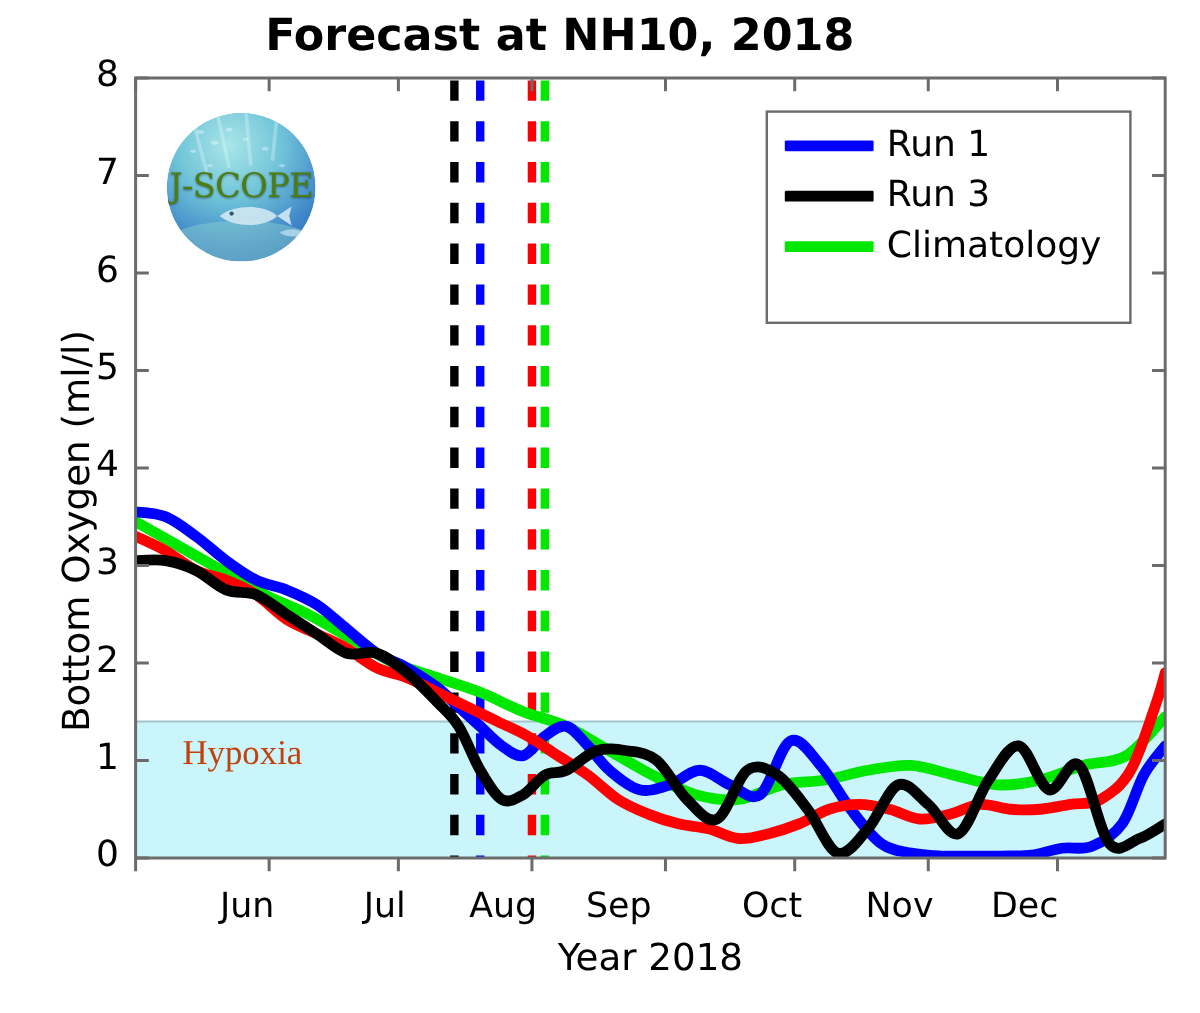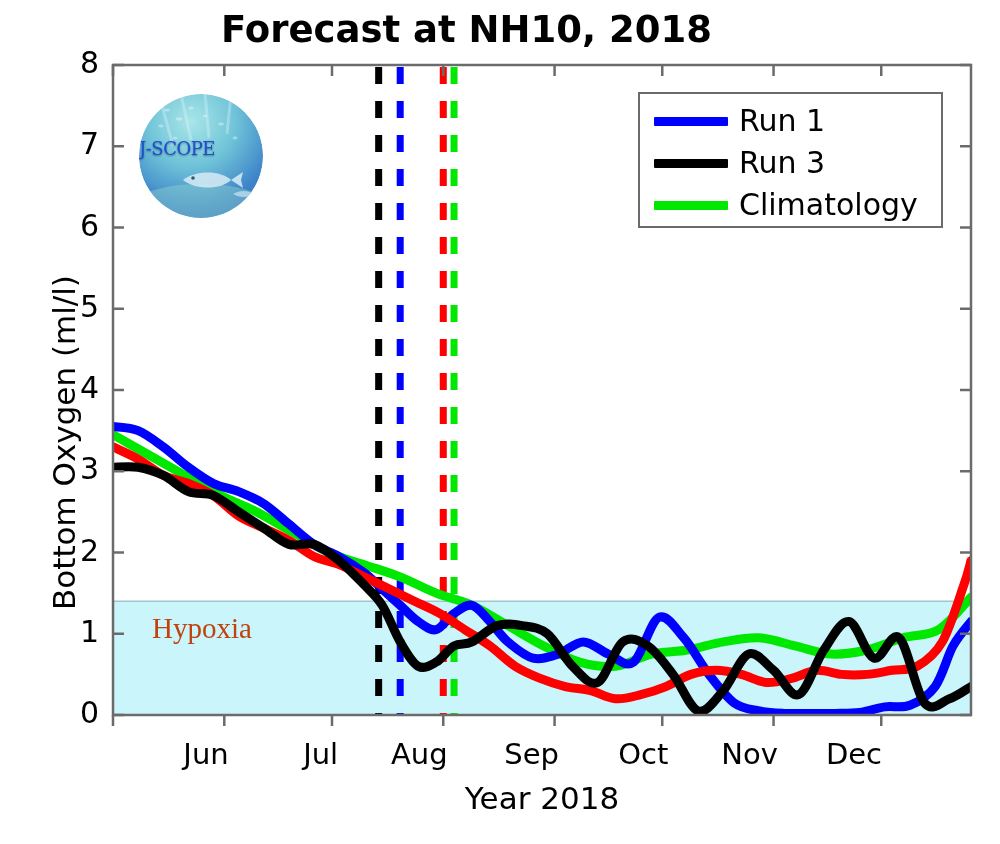--- a/index.html
+++ b/index.html
@@ -33,36 +33,36 @@
     position:absolute;text-align:right;width:120px;
     font-family:"DejaVu Sans",sans-serif;font-size:29px;color:#000;
   }
   #hypoxia-label{
     position:absolute;left:152px;top:612px;
     font-family:Liberation Serif, serif;font-size:29px;color:#c2410c;
   }
 
   
   #legend{
-    position:absolute;left:638px;top:92px;width:305px;height:136px;
+    position:absolute;left:638px;top:92px;width:305px;height:178px;
     background:#fff;border:2px solid #6b6b6b;box-sizing:border-box;
     padding:6px 0 16px 0;
   }
   .legend-row{display:flex;align-items:center;height:42px;padding-left:14px;}
   .legend-swatch{width:74px;height:9px;margin-right:11px;border-radius:1px;}
   .legend-text{font-family:"DejaVu Sans",sans-serif;font-size:30px;color:#000;line-height:30px;}
 
   
   #jscope-logo{
     position:absolute;left:139px;top:94px;width:124px;height:124px;
     border-radius:50%;overflow:hidden;
   }
   #jscope-logo .logo-text{
-    position:absolute;left:0;top:44px;width:124px;text-align:left;
-    font-family:"DejaVu Serif",serif;font-size:18px;color:#1d4ed8;
+    position:absolute;left:0;top:44px;width:124px;text-align:center;
+    font-family:"DejaVu Serif",serif;font-size:28px;color:#4d7c0f;
     text-shadow:0 1px 2px rgba(0,0,0,.45);letter-spacing:-0.5px;
   }
 </style>
 </head>
 <body>
 
 <div id="root">
 
   <div id="chart-title">Forecast at NH10, 2018</div>
 
@@ -150,21 +150,21 @@
       <div class="ytick-label" style="left: 39px; top: 370px;">4</div>
       <div class="ytick-label" style="left: 39px; top: 288.75px;">5</div>
       <div class="ytick-label" style="left: 39px; top: 207.5px;">6</div>
       <div class="ytick-label" style="left: 39px; top: 126.25px;">7</div>
       <div class="ytick-label" style="left: 39px; top: 45px;">8</div>
     </div>
   <div id="xtick-labels">
       <div class="xtick-label" style="left: 108.644px; top: 737px;">Jun</div>
       <div class="xtick-label" style="left: 218.138px; top: 737px;">Jul</div>
       <div class="xtick-label" style="left: 327.632px; top: 737px;">Aug</div>
-      <div class="xtick-label" style="left: 439px; top: 737px;">Sep</div>
+      <div class="xtick-label" style="left: 423px; top: 737px;">Sep</div>
       <div class="xtick-label" style="left: 548.414px; top: 737px;">Oct</div>
       <div class="xtick-label" style="left: 657.908px; top: 737px;">Nov</div>
       <div class="xtick-label" style="left: 762px; top: 737px;">Dec</div>
     </div>
 
   <div id="jscope-logo">
     <svg width="124" height="124" viewBox="0 0 124 124">
       <circle cx="62" cy="62" r="62" fill="url(#logograd)"></circle>
       <g opacity="0.35" fill="none" stroke="#dff6fb" stroke-width="3">
         <path d="M20 0 L34 52"></path>

